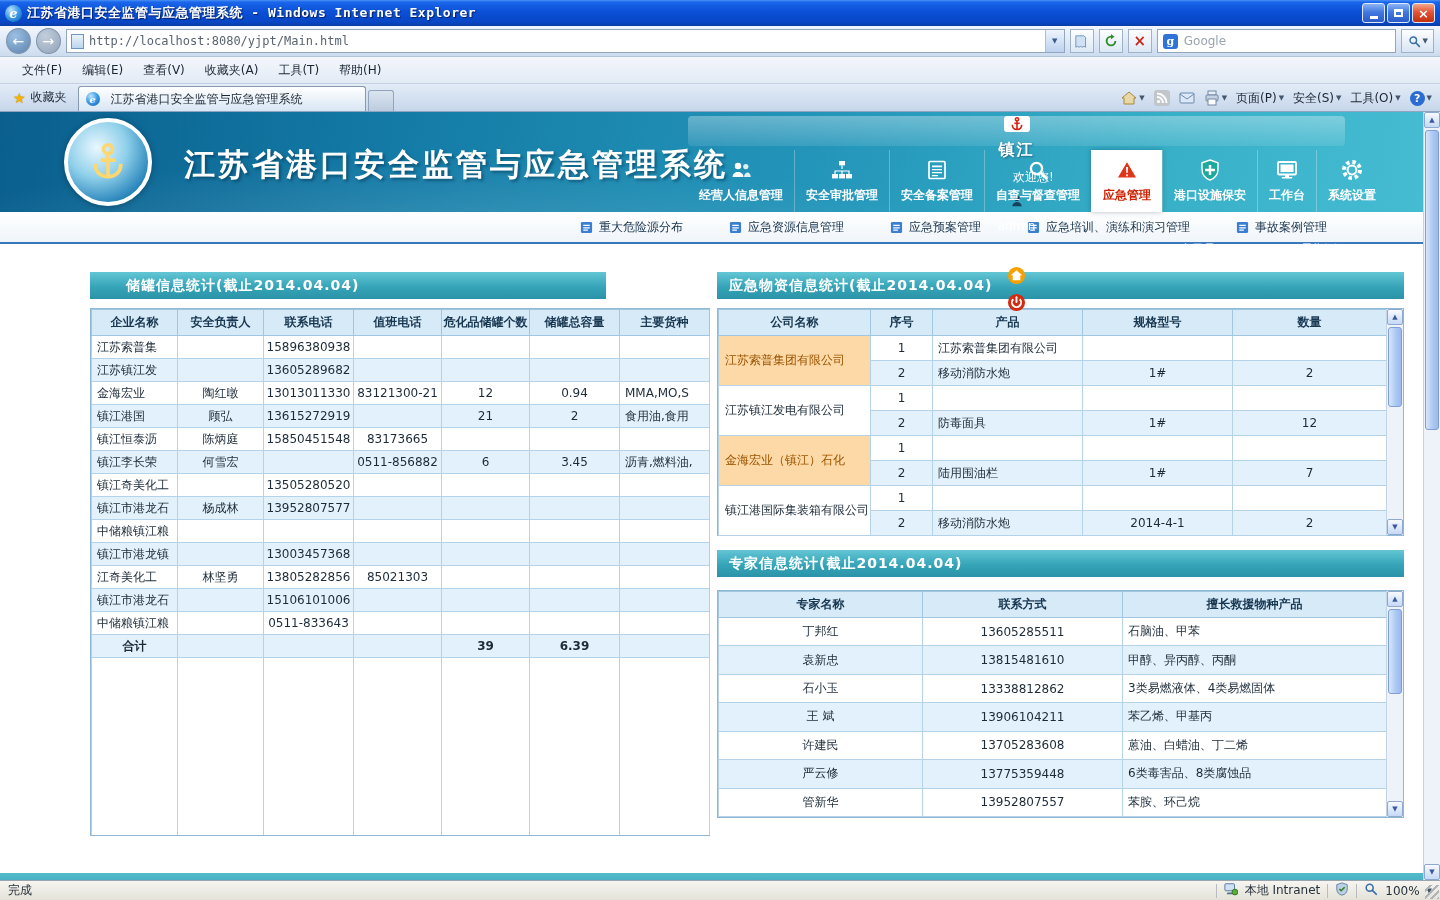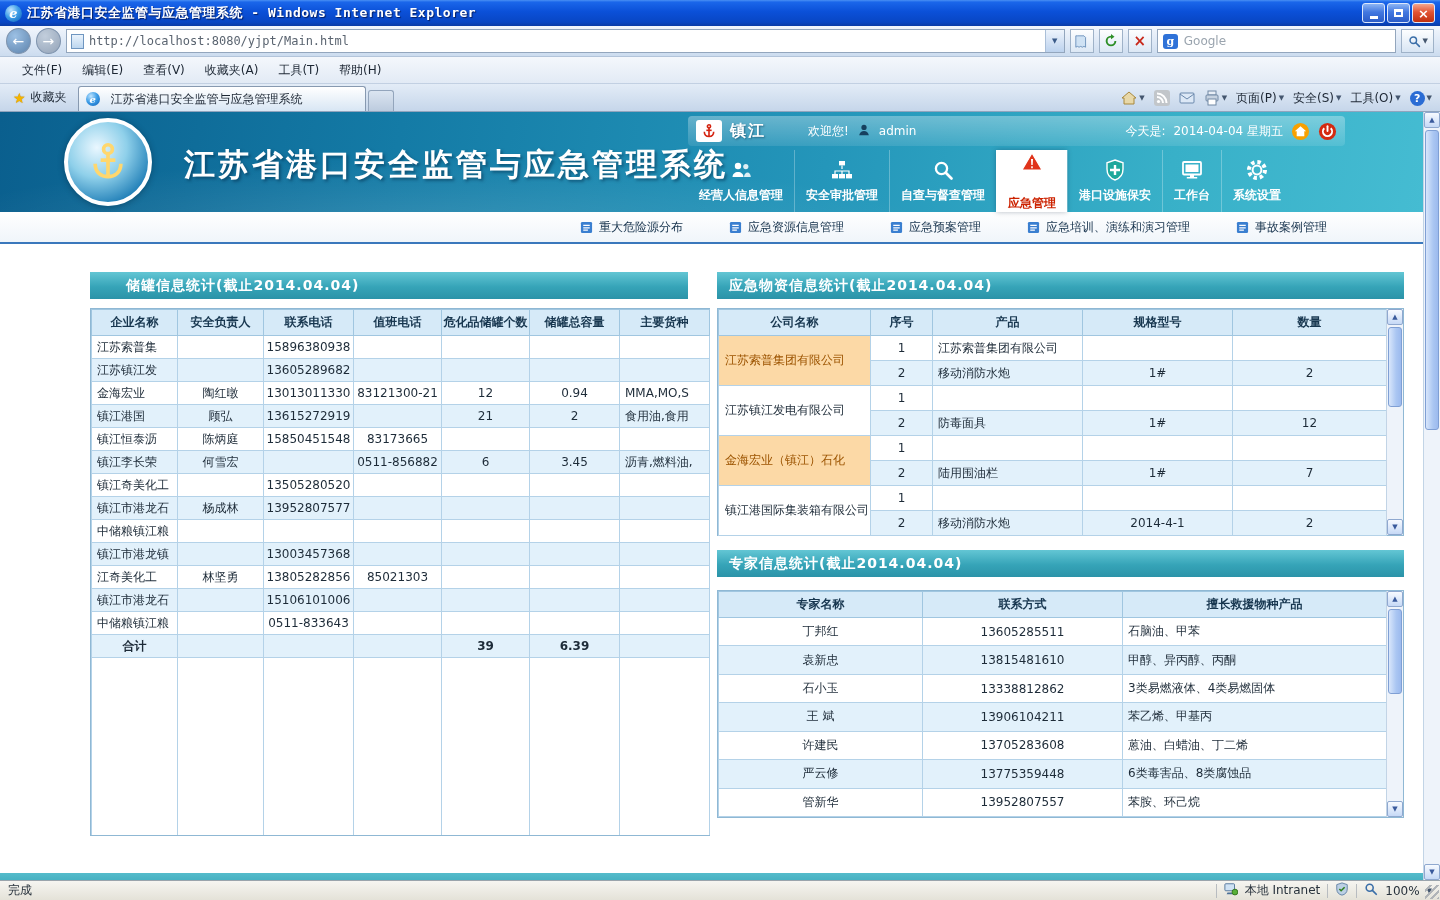--- a/index.html
+++ b/index.html
@@ -79,48 +79,48 @@
     background:radial-gradient(ellipse 60% 120% at 30% 120%, rgba(255,255,255,.14), transparent 60%); pointer-events:none; }
   .logo { position:absolute; left:64px; top:6px; width:88px; height:88px; border-radius:50%;
     background:radial-gradient(circle at 36% 32%,#eaf7ff,#8fd0ea 40%,#2280b8 78%,#0c5c8c);
     border:4px solid #fff; box-shadow:0 1px 6px rgba(0,30,50,.4); display:flex; align-items:center; justify-content:center; z-index:2; }
   .logo svg { width:44px; height:44px; color:#ffd76e; }
   .site-title { position:absolute; left:184px; top:32px; font-size:31px; font-weight:bold; color:#fff;
     letter-spacing:3px; text-shadow:2px 2px 3px rgba(0,40,70,.5); z-index:2; }
 
   .header-strip { position:absolute; left:688px; right:78px; top:4px; height:30px; border-radius:4px;
     background:linear-gradient(180deg,rgba(255,255,255,.32),rgba(255,255,255,.10));
-    display:flex; align-items:center; color:#fff; font-size:12px; padding:0 8px; gap:8px; z-index:3; }
+    display:flex; align-items:center; color:#fff; font-size:12px; padding:0 8px; gap:8px; z-index:3;flex-direction:column; }
   .anchor-badge { width:26px; height:22px; background:#fff; border-radius:3px; display:flex; align-items:center; justify-content:center; }
   .anchor-badge svg { width:16px; height:16px; color:#d42310; }
   .city-name { font-size:16px; font-weight:bold; letter-spacing:2px; text-shadow:1px 1px 2px rgba(0,40,70,.5); }
   .welcome { margin-left:34px; }
   .user-ic svg { width:14px; height:14px; }
   .today { margin-left:auto; display:flex; gap:8px; align-items:center; }
   .strip-ic { width:19px; height:19px; }
   .strip-ic svg { width:19px; height:19px; }
 
   .main-nav { position:absolute; left:688px; top:38px; height:62px; display:flex; z-index:3; }
   .nav-item { padding:0 11px; display:flex; flex-direction:column; align-items:center; justify-content:center; gap:5px;
     color:#fff; font-size:12px; font-weight:bold; border-left:1px solid rgba(255,255,255,.28); white-space:nowrap; }
   .nav-item:first-child { border-left:none; }
   .nav-item .nav-icon svg { width:24px; height:24px; display:block; }
-  .nav-item.active { background:#fff; color:#cc2200; box-shadow:0 0 5px rgba(0,30,60,.3);justify-content:space-between; }
+  .nav-item.active { background:#fff; color:#cc2200; box-shadow:0 0 5px rgba(0,30,60,.3); }
 
   
   .subnav { position:absolute; top:100px; left:0; width:100%; height:32px;
     background:linear-gradient(180deg,#ffffff,#f0f5fa); border-bottom:2px solid #3a78bc;
     display:flex; align-items:center; justify-content:flex-end; gap:46px; padding-right:96px; }
   .subnav-item { display:flex; align-items:center; gap:6px; font-size:12px; color:#17334d; }
   .subnav-icon svg { width:13px; height:13px; display:block; }
 
   
   .panel-title { position:absolute; height:27px; background:linear-gradient(180deg,#63c6d4 0%,#36a4b8 55%,#2b93a8 100%);
     color:#fff; font-size:14px; font-weight:bold; display:flex; align-items:center; padding-left:12px; letter-spacing:1px; }
-  #tank-title { left:90px; top:160px; width:598px;padding-left:36px; }
+  #tank-title { left:90px; top:160px; width:516px;padding-left:36px; }
   #supplies-title { left:717px; top:160px; width:687px; }
   #experts-title { left:717px; top:438px; width:687px; }
 
   .table-wrap { position:absolute; border:1px solid #8fb8d4; background:#fff; }
   #tank-wrap { left:90px; top:196px; width:620px; height:528px; }
   #supplies-wrap { left:717px; top:196px; width:687px; height:228px; }
   #experts-wrap { left:717px; top:478px; width:687px; height:228px; }
 
   .data-table { border-collapse:collapse; table-layout:fixed; font-size:12px; color:#1d2b38; width:100%; height:100%; }
   #supplies-table, #experts-table { width:668px; height:100%; }
@@ -340,20 +340,29 @@
             <span class="nav-icon">
               <svg viewBox="0 0 24 24" fill="currentColor">
                 <rect x="9" y="3" width="6" height="4.4"></rect>
                 <rect x="2" y="16" width="6" height="4.4"></rect>
                 <rect x="9" y="16" width="6" height="4.4"></rect>
                 <rect x="16" y="16" width="6" height="4.4"></rect>
                 <path d="M11.4 7.4h1.2V11h-1.2zM4.4 12.4h15.2v1.1H4.4zM4.4 12.4h1.2V16H4.4zM11.4 12.4h1.2V16h-1.2zM18.4 12.4h1.2V16h-1.2z"></path>
               </svg>
             </span>
             <span>安全审批管理</span>
+          </div>
+          <div class="nav-item">
+            <span class="nav-icon">
+              <svg viewBox="0 0 24 24">
+                <rect x="4" y="3.5" width="16" height="17" rx="1" fill="none" stroke="currentColor" stroke-width="1.7"></rect>
+                <path d="M7 7.5h10v1.8H7zM7 11h10v1.3H7zM7 14h10v1.3H7zM7 17h6v1.3H7z" fill="currentColor"></path>
+              </svg>
+            </span>
+            <span>安全备案管理</span>
           </div>
           <div class="nav-item">
             <span class="nav-icon">
               <svg viewBox="0 0 24 24">
                 <circle cx="10.5" cy="10.5" r="5.6" fill="none" stroke="currentColor" stroke-width="2.3"></circle>
                 <path d="M14.8 14.8 20.5 20.5" stroke="currentColor" stroke-width="2.7" stroke-linecap="round"></path>
               </svg>
             </span>
             <span>自查与督查管理</span>
           </div>

